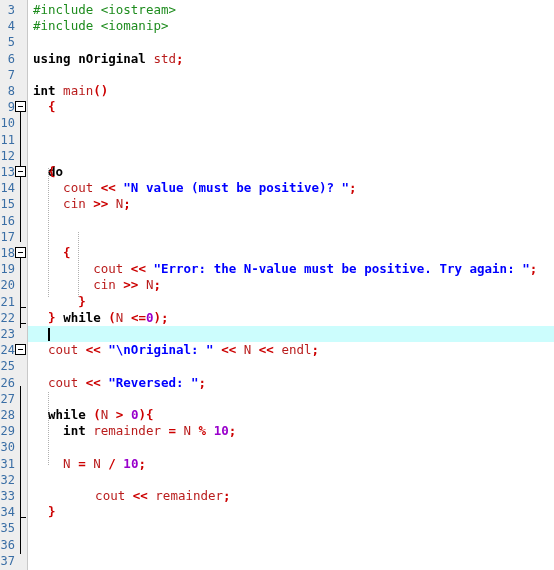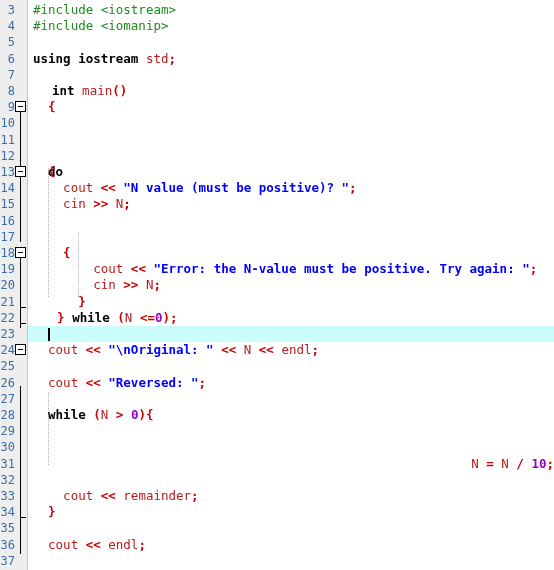--- a/index.html
+++ b/index.html
@@ -122,46 +122,46 @@
     </div>
   <div id="gutter-sep"></div>
 
   <div id="code">
       <div class="guide" style="left: 20px; top: 168px; height: 130px;"></div>
       <div class="guide" style="left: 50px; top: 232px; height: 66px;"></div>
       <div class="guide" style="left: 20px; top: 392px; height: 74px;"></div>
       <div class="row" style="top: 18.2px;"><span class="txt"><span class="pre">#include &lt;iomanip&gt;</span></span></div>
       <div class="row" style="top: 2px;"><span class="txt"><span class="pre">#include &lt;iostream&gt;</span></span></div>
       <div class="row" style="top: 34.4px;"><span class="txt"></span></div>
-      <div class="row" style="top: 50.6px;"><span class="txt"><span class="kw">using iostream </span><span class="id">std</span><span class="op">;</span></span></div>
+      <div class="row" style="top: 50.6px;"><span class="txt"><span class="kw">using nOriginal </span><span class="id">std</span><span class="op">;</span></span></div>
       <div class="row" style="top: 66.8px;"><span class="txt"></span></div>
-      <div class="row" style="top: 83px; margin-left: 19px;"><span class="txt"><span class="kw">int </span><span class="id">main</span><span class="op">()</span></span></div>
+      <div class="row" style="top: 83px;"><span class="txt"><span class="kw">int </span><span class="id">main</span><span class="op">()</span></span></div>
       <div class="row" style="top: 99.2px;"><span class="txt"><span class="pl">  </span><span class="op">{</span></span></div>
       <div class="row" style="top: 131.6px;"><span class="txt"></span></div>
       <div class="row" style="top: 164px;"><span class="txt"><span class="pl">  </span><span class="kw">do</span></span></div>
       <div class="row" style="top: 164px;"><span class="txt"><span class="pl">  </span><span class="op">{</span></span></div>
       <div class="row" style="top: 180.2px;"><span class="txt"><span class="pl">    </span><span class="id">cout </span><span class="op">&lt;&lt; </span><span class="str">"N value (must be positive)? "</span><span class="op">;</span></span></div>
       <div class="row" style="top: 196.4px;"><span class="txt"><span class="pl">    </span><span class="id">cin </span><span class="op">&gt;&gt; </span><span class="id">N</span><span class="op">;</span></span></div>
       <div class="row" style="top: 212.6px;"><span class="txt"></span></div>
       <div class="row" style="top: 245px;"><span class="txt"><span class="pl">    </span><span class="op">{</span></span></div>
       <div class="row" style="top: 261.2px;"><span class="txt"><span class="pl">        </span><span class="id">cout </span><span class="op">&lt;&lt; </span><span class="str">"Error: the N-value must be positive. Try again: "</span><span class="op">;</span></span></div>
       <div class="row" style="top: 277.4px;"><span class="txt"><span class="pl">        </span><span class="id">cin </span><span class="op">&gt;&gt; </span><span class="id">N</span><span class="op">;</span></span></div>
       <div class="row" style="top: 293.6px;"><span class="txt"><span class="pl">      </span><span class="op">}</span></span></div>
-      <div class="row" style="top: 309.8px; padding-left: 9px;"><span class="txt"><span class="pl">  </span><span class="op">} </span><span class="kw">while </span><span class="op">(</span><span class="id">N </span><span class="op">&lt;=</span><span class="num">0</span><span class="op">);</span></span></div>
+      <div class="row" style="top: 309.8px;"><span class="txt"><span class="pl">  </span><span class="op">} </span><span class="kw">while </span><span class="op">(</span><span class="id">N </span><span class="op">&lt;=</span><span class="num">0</span><span class="op">);</span></span></div>
       <div class="row hl" style="top: 326px;"><span class="txt"></span></div>
       <div class="row" style="top: 342.2px;"><span class="txt"><span class="pl">  </span><span class="id">cout </span><span class="op">&lt;&lt; </span><span class="str">"\nOriginal: "</span><span class="op"> &lt;&lt; </span><span class="id">N </span><span class="op">&lt;&lt; </span><span class="id">endl</span><span class="op">;</span></span></div>
       <div class="row" style="top: 358.4px;"><span class="txt"></span></div>
       <div class="row" style="top: 374.6px;"><span class="txt"><span class="pl">  </span><span class="id">cout </span><span class="op">&lt;&lt; </span><span class="str">"Reversed: "</span><span class="op">;</span></span></div>
       <div class="row" style="top: 390.8px;"><span class="txt"><span class="pl">  </span></span></div>
       <div class="row" style="top: 407px;"><span class="txt"><span class="pl">  </span><span class="kw">while </span><span class="op">(</span><span class="id">N </span><span class="op">&gt; </span><span class="num">0</span><span class="op">){</span></span></div>
+      <div class="row" style="top: 423.2px;"><span class="txt"><span class="pl">    </span><span class="kw">int </span><span class="id">remainder </span><span class="op">= </span><span class="id">N </span><span class="op">% </span><span class="num">10</span><span class="op">;</span></span></div>
       <div class="row" style="top: 439.4px;"><span class="txt"></span></div>
-      <div class="row" style="top: 455.6px; text-align: right;"><span class="txt"><span class="pl">    </span><span class="id">N </span><span class="op">= </span><span class="id">N </span><span class="op">/ </span><span class="num">10</span><span class="op">;</span></span></div>
+      <div class="row" style="top: 455.6px;"><span class="txt"><span class="pl">    </span><span class="id">N </span><span class="op">= </span><span class="id">N </span><span class="op">/ </span><span class="num">10</span><span class="op">;</span></span></div>
       <div class="row" style="top: 471.8px;"><span class="txt"></span></div>
-      <div class="row" style="top: 488px;"><span class="txt"><span class="pl">    </span><span class="id">cout </span><span class="op">&lt;&lt; </span><span class="id">remainder</span><span class="op">;</span></span></div>
+      <div class="row" style="top: 488px; margin-left: 32px;"><span class="txt"><span class="pl">    </span><span class="id">cout </span><span class="op">&lt;&lt; </span><span class="id">remainder</span><span class="op">;</span></span></div>
       <div class="row" style="top: 504.2px;"><span class="txt"><span class="pl">  </span><span class="op">}</span></span></div>
       <div class="row" style="top: 520.4px;"><span class="txt"></span></div>
-      <div class="row" style="top: 536.6px;"><span class="txt"><span class="pl">  </span><span class="id">cout </span><span class="op">&lt;&lt; </span><span class="id">endl</span><span class="op">;</span></span></div>
       <div class="row" style="top: 552.8px;"><span class="txt"></span></div>
       <div class="row" style="top: 569px;"><span class="txt"><span class="pl">  </span><span class="kw">return </span><span class="num">0</span><span class="op">;</span></span></div>
       <div id="caret" style="top: 328px; left: 20px;"></div>
     </div>
 
 </div>
 
 </body></html>

